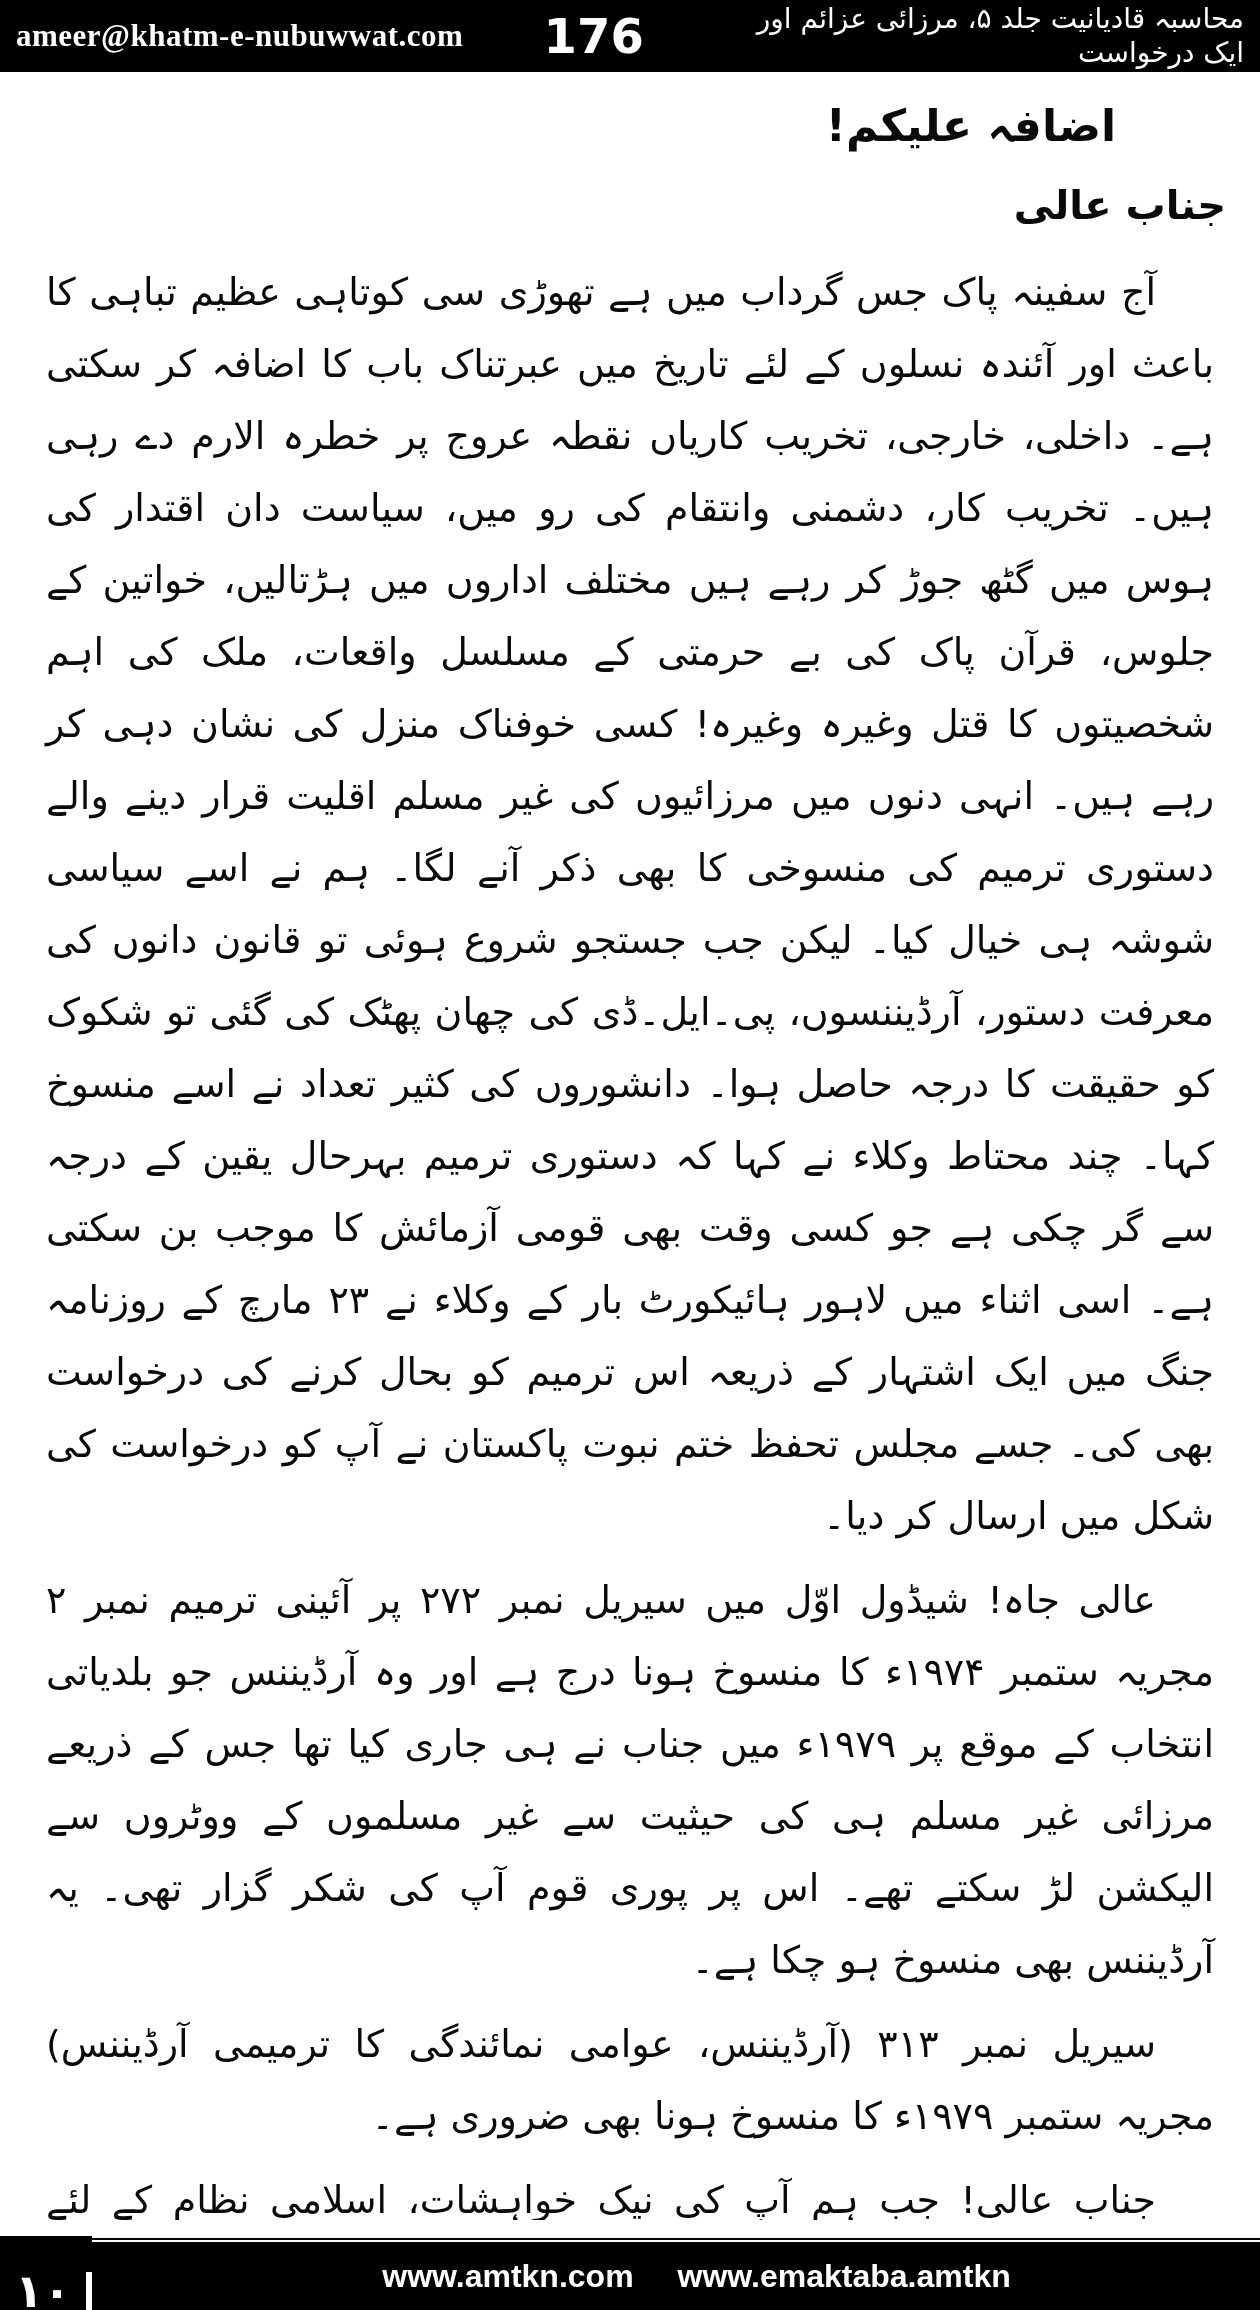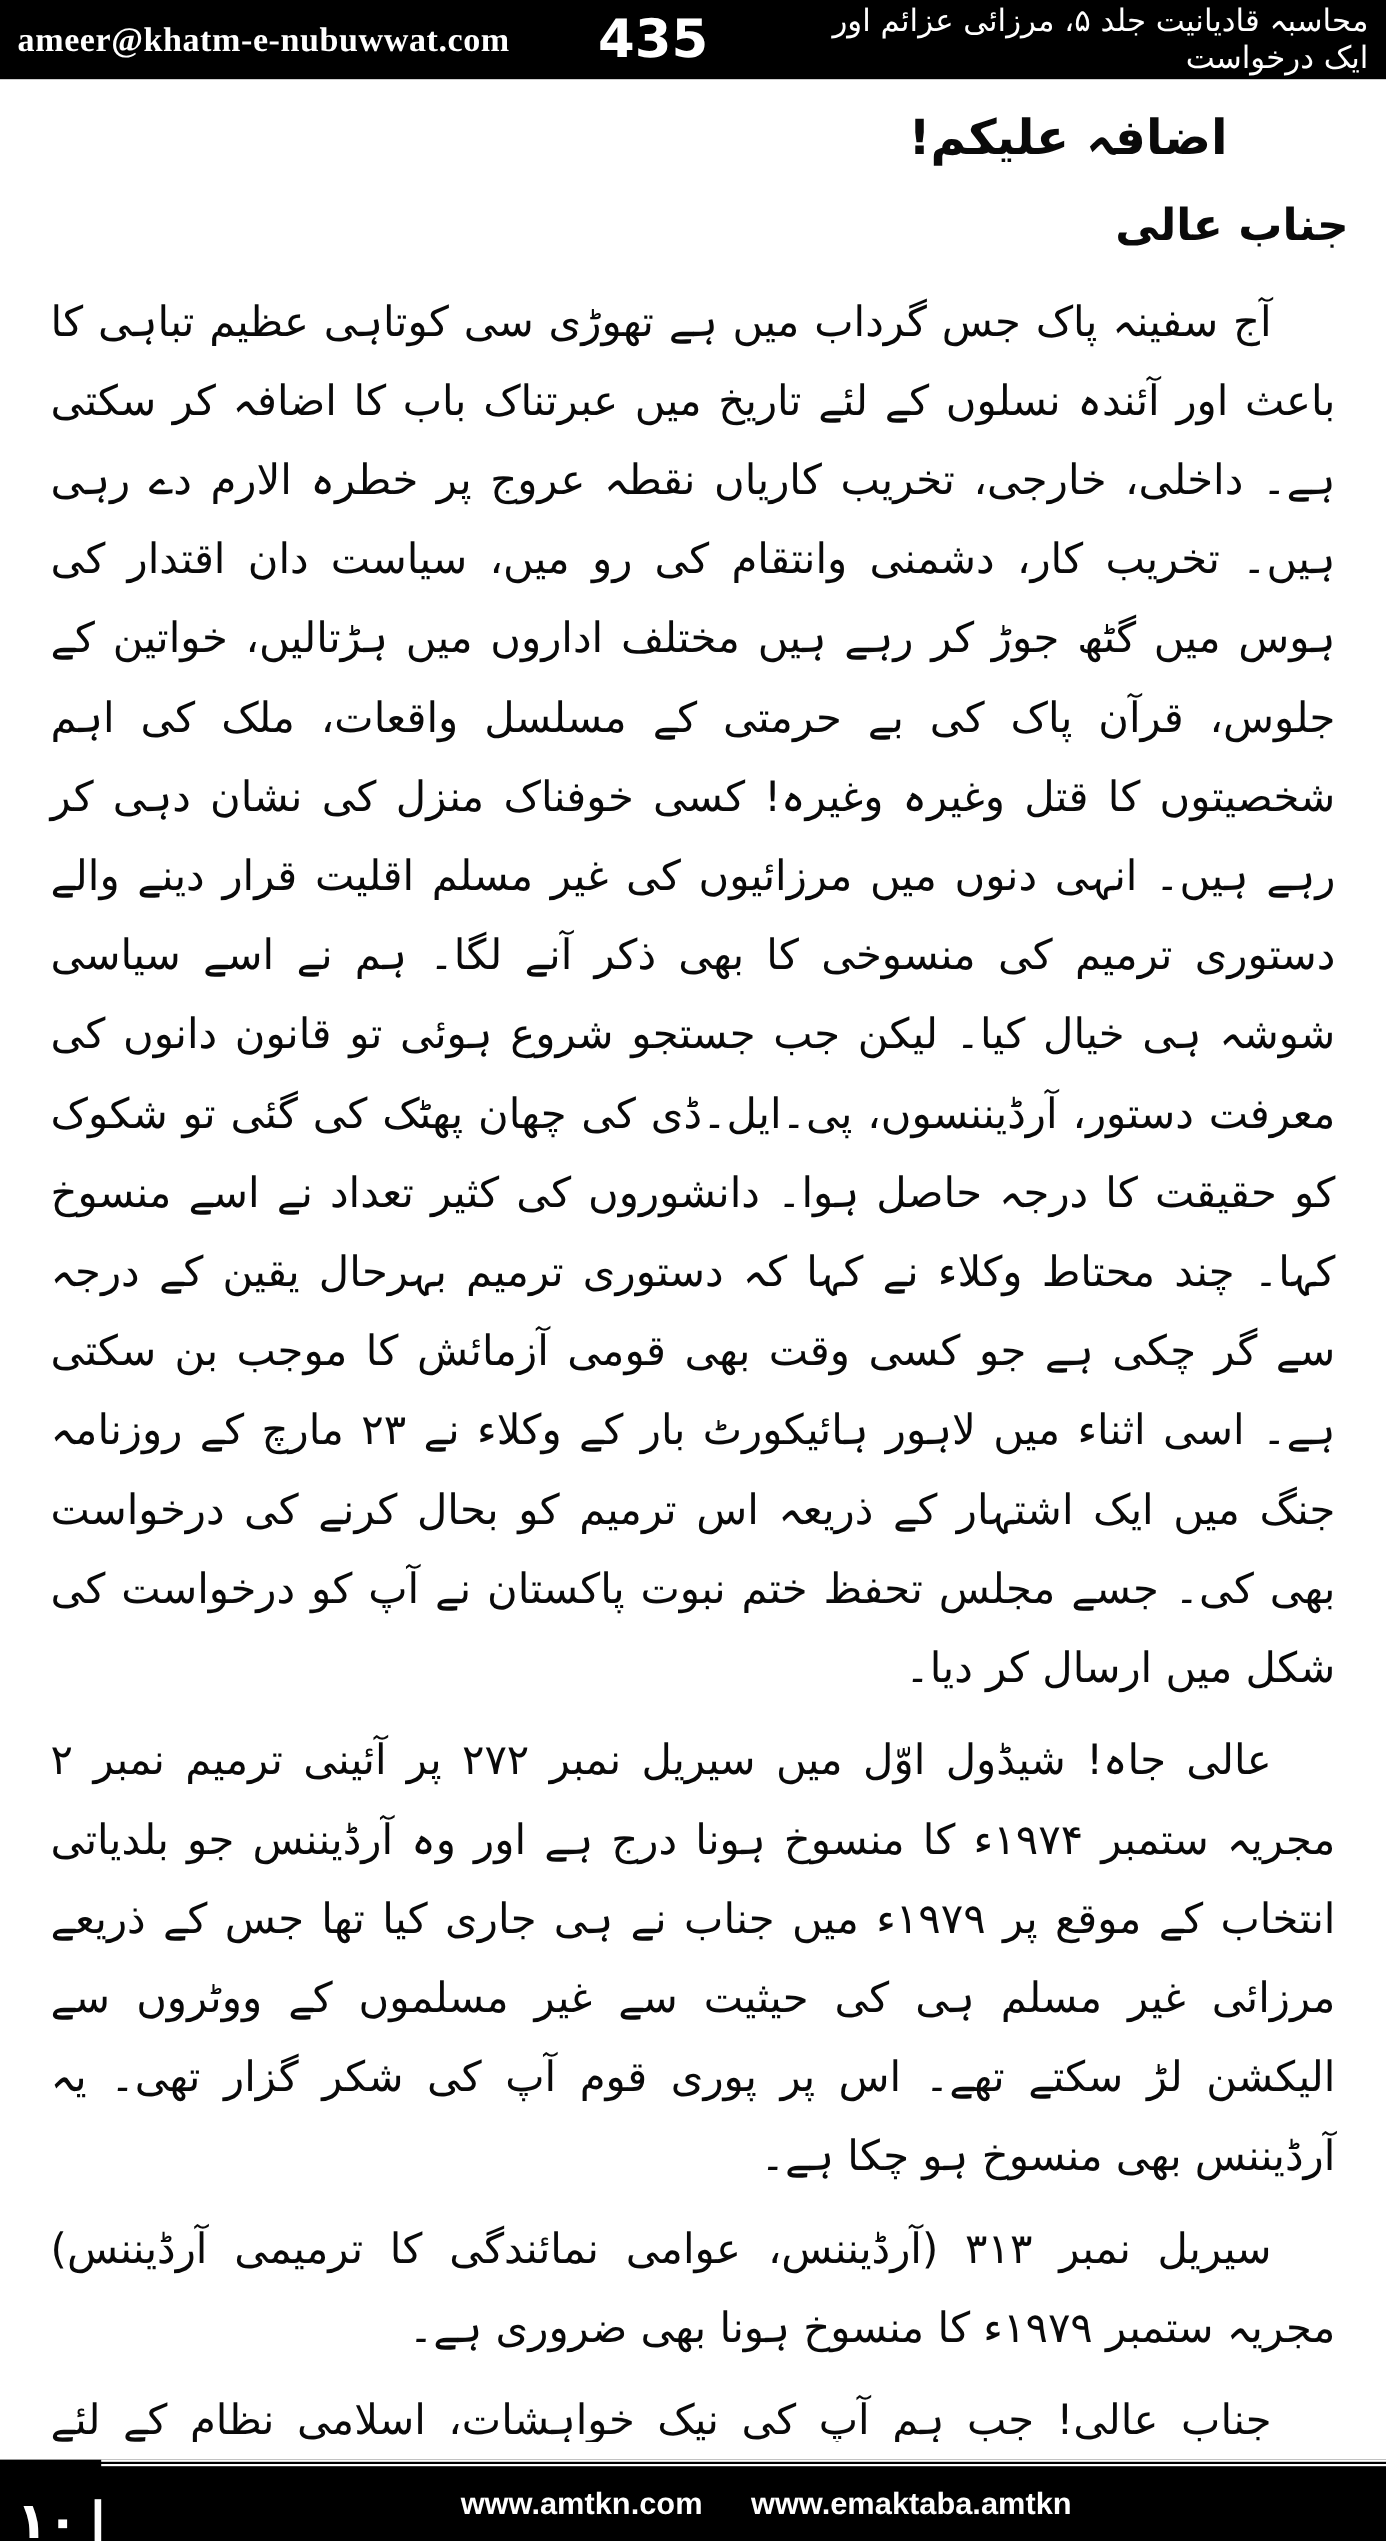--- a/index.html
+++ b/index.html
@@ -111,37 +111,37 @@
     margin-top: 36px;
   }
   .footer-links {
     flex: 1;
     color: #fff;
     display: flex;
     align-items: center;
     justify-content: center;
     gap: 44px;
     font-weight: bold;
-    font-size: 28px;
+    font-size: 32px;
     font-family: "Liberation Sans", sans-serif;
     border-top: 6px double #fff;
     box-sizing: border-box;
     direction: ltr;
     white-space: nowrap;
     padding-left: 41px;
   }
 </style>
 </head>
 <body>
 
 <div class="page">
 
   <header class="top-bar">
     <span class="email">ameer@khatm-e-nubuwwat.com</span>
-    <span class="page-num">435</span>
+    <span class="page-num">176</span>
     <span class="book-title">محاسبہ قادیانیت جلد ۵، مرزائی عزائم اور ایک درخواست</span>
   </header>
 
   <main class="content">
     <div class="salutation">اضافہ علیکم!</div>
     <div class="addressee">جناب عالی</div>
     <p class="para">آج سفینہ پاک جس گرداب میں ہے تھوڑی سی کوتاہی عظیم تباہی کا باعث اور آئندہ نسلوں کے لئے تاریخ میں عبرتناک باب کا اضافہ کر سکتی ہے۔ داخلی، خارجی، تخریب کاریاں نقطہ عروج پر خطرہ الارم دے رہی ہیں۔ تخریب کار، دشمنی وانتقام کی رو میں، سیاست دان اقتدار کی ہوس میں گٹھ جوڑ کر رہے ہیں مختلف اداروں میں ہڑتالیں، خواتین کے جلوس، قرآن پاک کی بے حرمتی کے مسلسل واقعات، ملک کی اہم شخصیتوں کا قتل وغیرہ وغیرہ! کسی خوفناک منزل کی نشان دہی کر رہے ہیں۔ انہی دنوں میں مرزائیوں کی غیر مسلم اقلیت قرار دینے والے دستوری ترمیم کی منسوخی کا بھی ذکر آنے لگا۔ ہم نے اسے سیاسی شوشہ ہی خیال کیا۔ لیکن جب جستجو شروع ہوئی تو قانون دانوں کی معرفت دستور، آرڈیننسوں، پی۔ایل۔ڈی کی چھان پھٹک کی گئی تو شکوک کو حقیقت کا درجہ حاصل ہوا۔ دانشوروں کی کثیر تعداد نے اسے منسوخ کہا۔ چند محتاط وکلاء نے کہا کہ دستوری ترمیم بہرحال یقین کے درجہ سے گر چکی ہے جو کسی وقت بھی قومی آزمائش کا موجب بن سکتی ہے۔ اسی اثناء میں لاہور ہائیکورٹ بار کے وکلاء نے ۲۳ مارچ کے روزنامہ جنگ میں ایک اشتہار کے ذریعہ اس ترمیم کو بحال کرنے کی درخواست بھی کی۔ جسے مجلس تحفظ ختم نبوت پاکستان نے آپ کو درخواست کی شکل میں ارسال کر دیا۔</p>
     <p class="para">عالی جاہ! شیڈول اوّل میں سیریل نمبر ۲۷۲ پر آئینی ترمیم نمبر ۲ مجریہ ستمبر ۱۹۷۴ء کا منسوخ ہونا درج ہے اور وہ آرڈیننس جو بلدیاتی انتخاب کے موقع پر ۱۹۷۹ء میں جناب نے ہی جاری کیا تھا جس کے ذریعے مرزائی غیر مسلم ہی کی حیثیت سے غیر مسلموں کے ووٹروں سے الیکشن لڑ سکتے تھے۔ اس پر پوری قوم آپ کی شکر گزار تھی۔ یہ آرڈیننس بھی منسوخ ہو چکا ہے۔</p>
     <p class="para">سیریل نمبر ۳۱۳ (آرڈیننس، عوامی نمائندگی کا ترمیمی آرڈیننس) مجریہ ستمبر ۱۹۷۹ء کا منسوخ ہونا بھی ضروری ہے۔</p>
     <p class="para">جناب عالی! جب ہم آپ کی نیک خواہشات، اسلامی نظام کے لئے مخلصانہ جدوجہد روزمرہ کی زندگی میں اسلامی ارکان کی ادائیگی کا تجزیہ کرتے ہیں تو یہ کارروائی بھی مرزائی سازشوں کا روایتی کارنامہ دکھائی دیتا ہے تاکہ حکومت سے اس کے حلیفوں کا اعتماد مجروح ہو اور سیاستدانوں کو حکومت کے خلاف ایک مؤثر نعرہ دستیاب ہو، تاکہ حکومت اور عوام میں ٹکراؤ پیدا کیا جائے</p>

